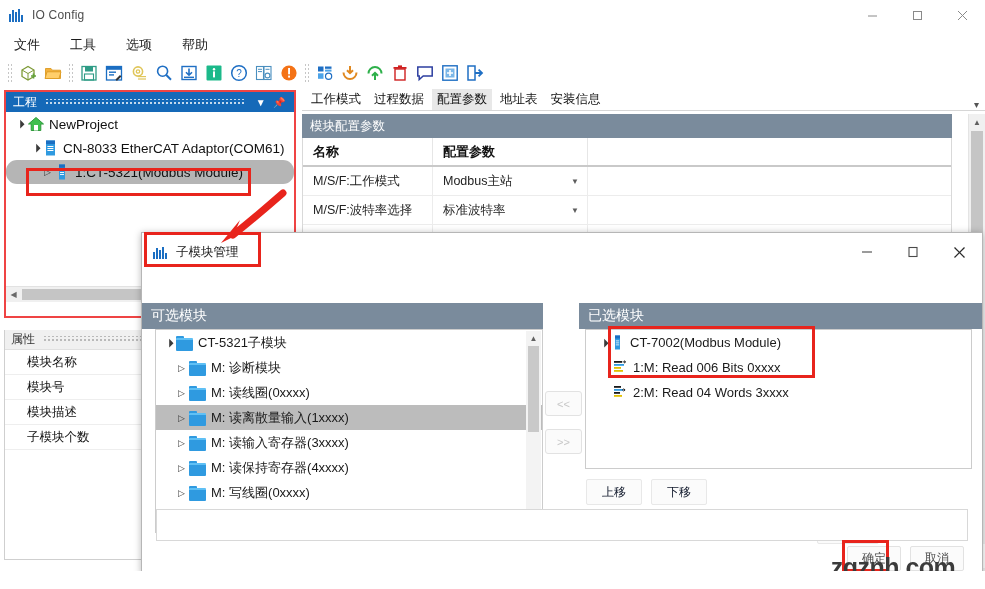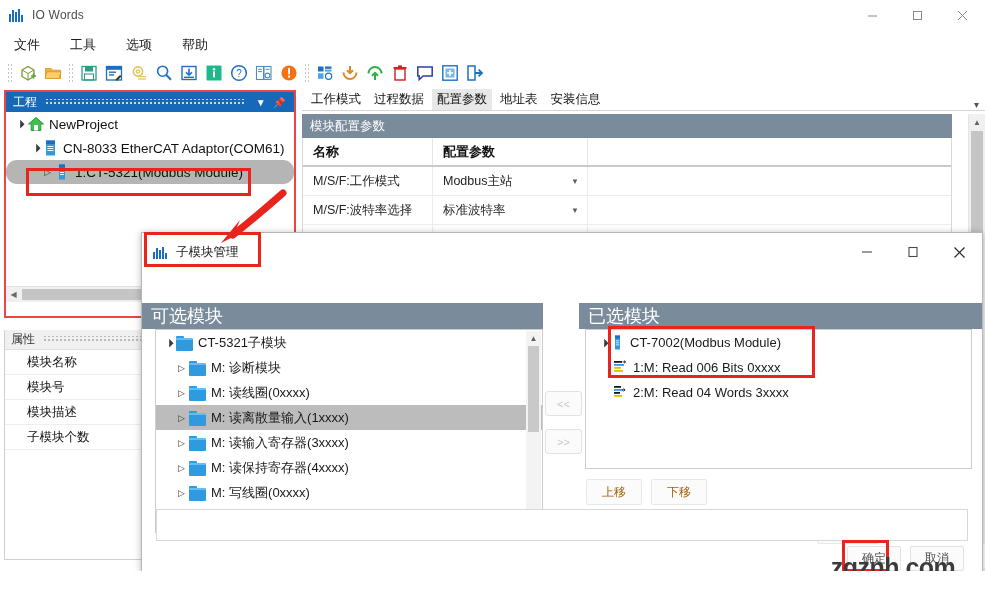--- a/index.html
+++ b/index.html
@@ -187,21 +187,21 @@
   .dlg-ico i:nth-child(3){height:9px;} .dlg-ico i:nth-child(4){height:12px;}
   .dlg-ico i:nth-child(5){height:6px;}
   .dlg-title-text { font-size: 12.5px; color: #1a1a1a; }
   .dlg-win-buttons { position:absolute; right: 0; top: 0; height: 38px; display:flex; }
   .dlg-win-btn { width: 46px; height: 38px; display:flex; align-items:center; justify-content:center;
     color:#4a4a4a; }
 
   .dlg-body { position: relative; height: 304px; }
   .sec-header {
     position:absolute; height: 26px; background: #7a8b9c; color:#fff;
-    display:flex; align-items:center; padding-left: 9px; font-size: 18px;
+    display:flex; align-items:center; padding-left: 9px; font-size: 14px;
   }
   .listbox {
     position:absolute; background:#fff; border: 1px solid #cccccc; overflow:hidden;
   }
   .dlg-tree-row {
     display:flex; align-items:center; height: 25px; padding-left: 5px;
     font-size: 13px; color:#1a1a1a; white-space: nowrap; cursor: default;
   }
   .dlg-tree-row.sel { background: #bcbcbc; }
   .folder {
@@ -224,21 +224,21 @@
   .dlg-vs-thumb{ background:#c9c9c9; margin:0 2px; height:86px; }
   .dlg-vs-space{ flex:1; }
 
   .mid-btn {
     position:absolute; width: 37px; height: 25px; background:#fbfbfb;
     border:1px solid #e2e2e2; border-radius:3px; color:#c7c7c7;
     display:flex; align-items:center; justify-content:center; font-size: 11px;
   }
   .dlg-btn {
     position:absolute; height: 26px; background:#fbfbfb; border:1px solid #e8e8e8;
-    border-radius:2px; color:#a16207; display:flex; align-items:center;
+    border-radius:2px; color:#0f172a; display:flex; align-items:center;
     justify-content:center; font-size:12px;
   }
   .ok-btn, .cancel-btn {
     position:absolute; width: 54px; height: 25px; background:#fbfbfb;
     border:1px solid #e2e2e2; border-radius:2px; font-size:12px; color:#4b4b4b;
     display:flex; align-items:center; justify-content:center;
   }
 
   
   .redbox { position:absolute; border: 3px solid #e8241c; pointer-events:none; }
@@ -260,21 +260,21 @@
 <div id="app">
 
   <div class="titlebar">
     <span class="title-icon">
       <i></i>
         <i></i>
         <i></i>
         <i></i>
         <i></i>
     </span>
-    <span class="title-text">IO Words</span>
+    <span class="title-text">IO Config</span>
     <div class="win-buttons">
       <div class="win-btn">
         <svg width="11" height="11" viewBox="0 0 11 11">
             <line x1="1" y1="6" x2="10" y2="6" stroke="#8a8a8a" stroke-width="1"></line>
           </svg>
       </div>
       <div class="win-btn">
         <svg width="11" height="11" viewBox="0 0 11 11">
             <rect x="1.5" y="1.5" width="8" height="8" fill="none" stroke="#8a8a8a" stroke-width="1"></rect>
           </svg>

